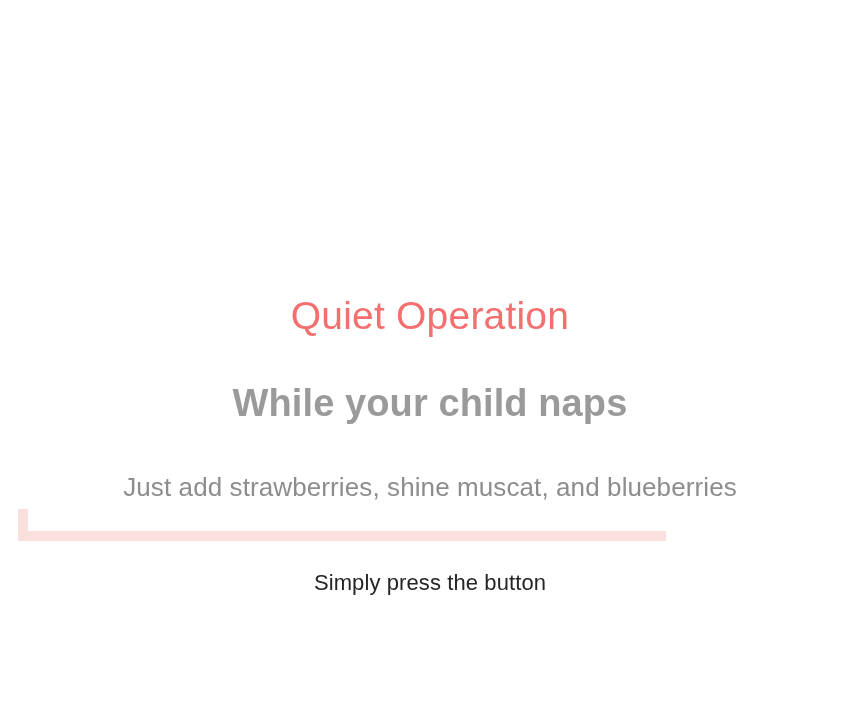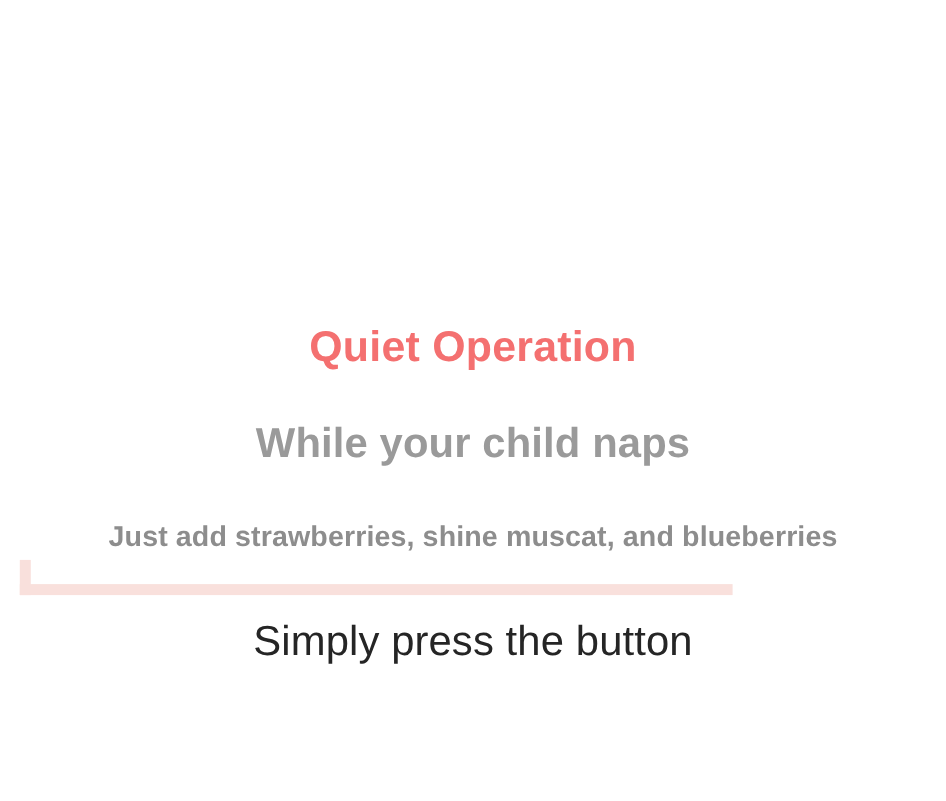--- a/index.html
+++ b/index.html
@@ -29,21 +29,21 @@
     height: 728px;
   }
 
   .headline {
     position: absolute;
     left: 0;
     top: 292px;
     width: 860px;
     text-align: center;
     font-size: 39px;
-    font-weight: bold;
+    font-weight: normal;
     line-height: 48px;
     color: #f47070;
     letter-spacing: 0.2px;
     white-space: nowrap;
   }
 
   .subheadline {
     position: absolute;
     left: 0;
     top: 379px;
@@ -57,21 +57,21 @@
     white-space: nowrap;
   }
 
   .ingredients {
     position: absolute;
     left: 0;
     top: 470px;
     width: 860px;
     text-align: center;
     font-size: 26px;
-    font-weight: bold;
+    font-weight: normal;
     line-height: 34px;
     color: #8d8d8d;
     letter-spacing: 0.1px;
     white-space: nowrap;
   }
 
   
   .accent-rule {
     position: absolute;
     left: 18px;
@@ -95,21 +95,21 @@
     height: 10px;
     background: #f9e0dc;
   }
 
   .cta-text {
     position: absolute;
     left: 0;
     top: 563px;
     width: 860px;
     text-align: center;
-    font-size: 38px;
+    font-size: 22px;
     font-weight: normal;
     line-height: 40px;
     color: #252525;
     letter-spacing: 0.1px;
     white-space: nowrap;
   }
 </style>
 </head>
 <body>
 

